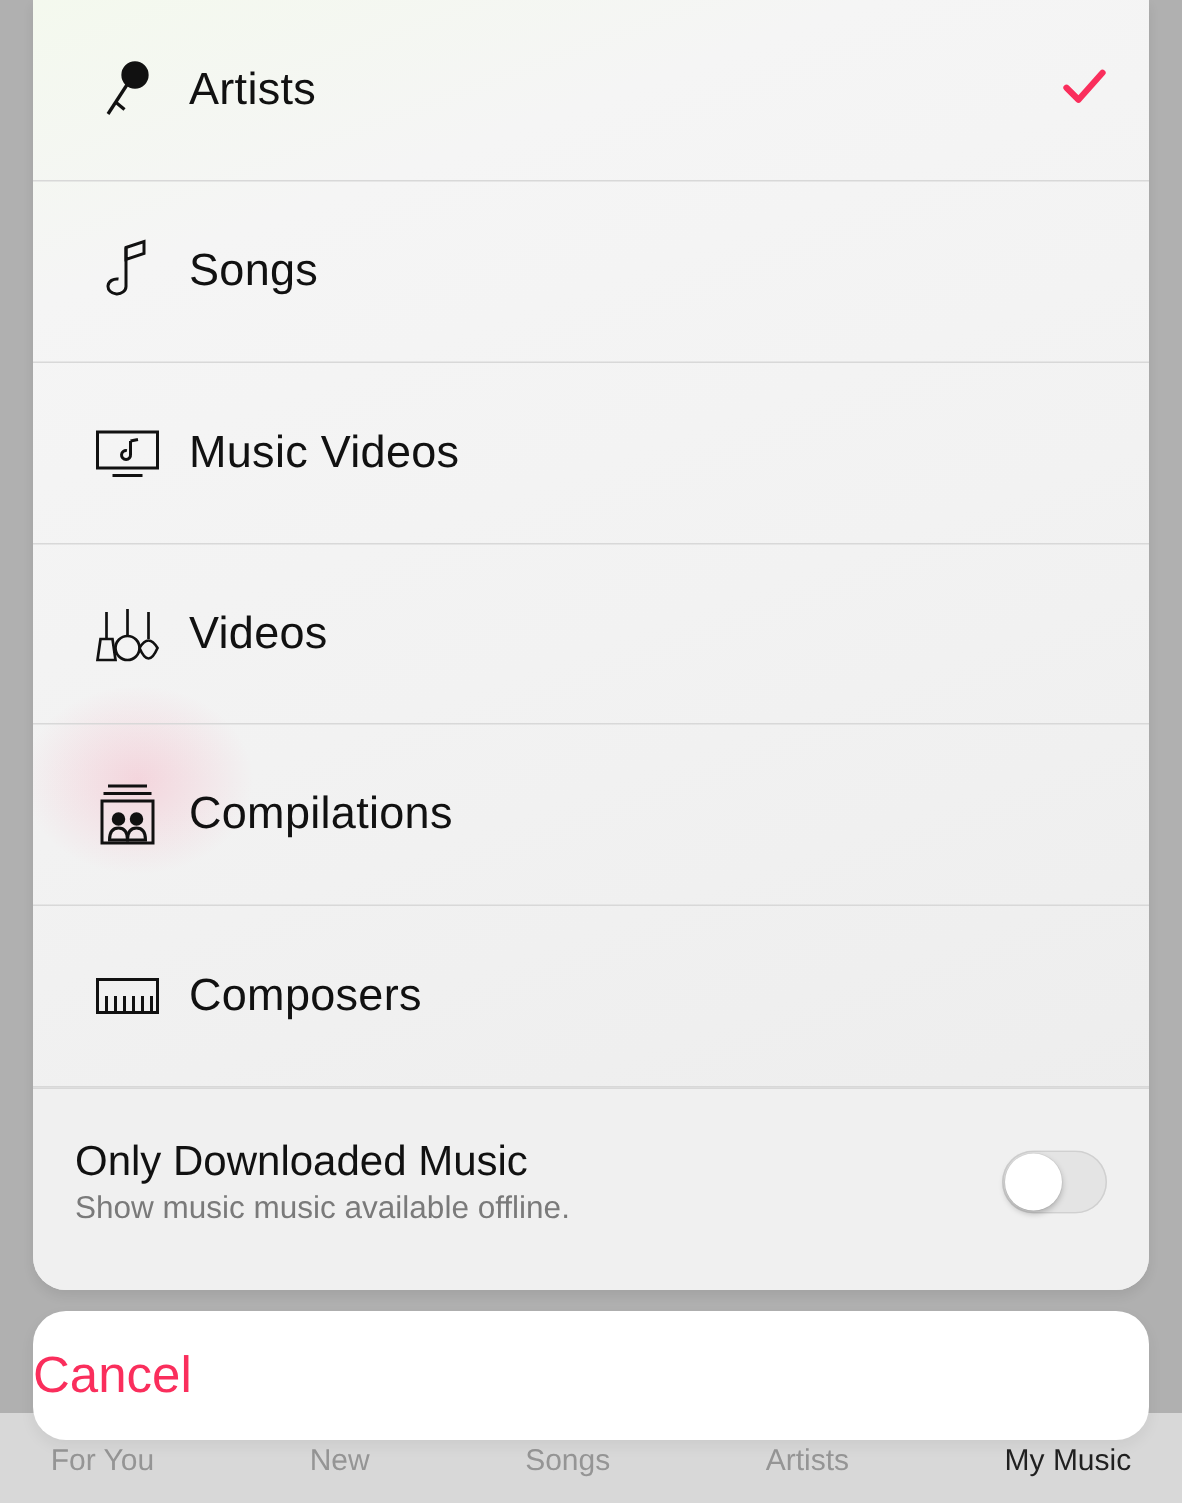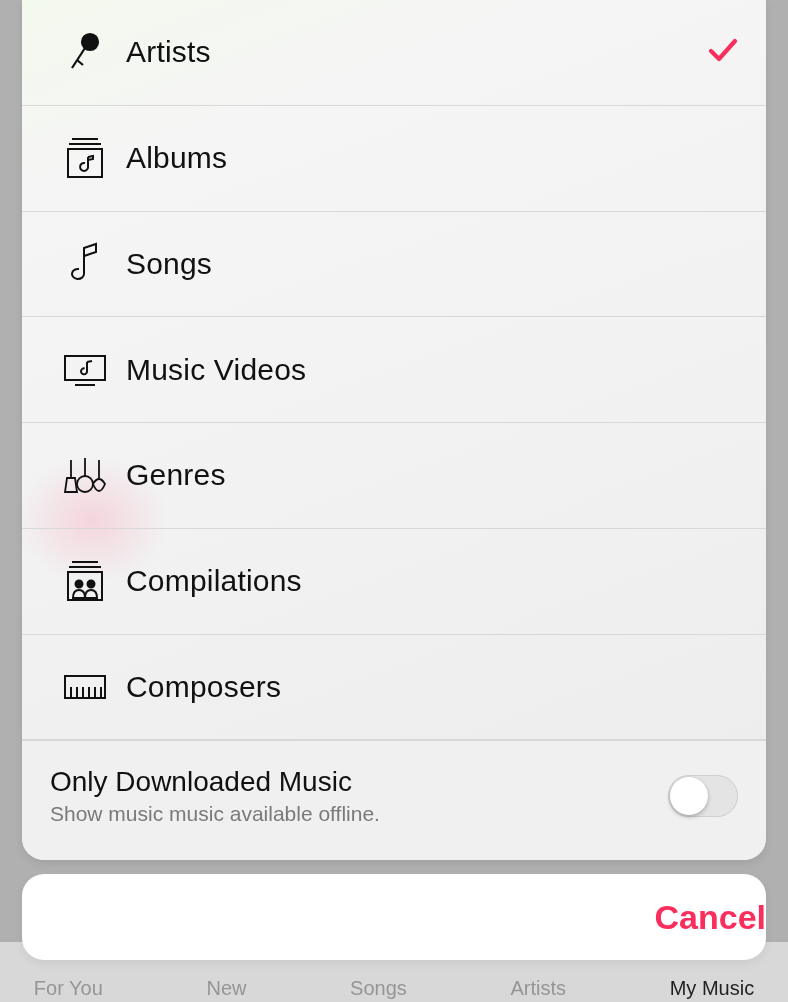--- a/index.html
+++ b/index.html
@@ -7,21 +7,21 @@
   body { background: #b0b0b0; position: relative; }
 
   
   .bg-tabs {
     position: absolute;
     bottom: 0; left: 0; right: 0;
     height: 60px;
     display: flex;
     justify-content: space-around;
     align-items: flex-end;
-    padding-bottom: 2px;
+    padding-bottom: 16px;
     font-size: 20px;
     color: #8a8a8a;
     background: #d8d8d8;
     gap: 36px;
   }
   .bg-tabs .tab { opacity: 0.85; }
   .bg-tabs .tab.accent { color: #000000; }
 
   .bg-nowplaying {
     position: absolute;
@@ -133,23 +133,23 @@
   
   .cancel {
     position: absolute;
     left: 22px; right: 22px;
     top: 874px;
     height: 86px;
     background: #fff;
     border-radius: 22px;
     display: flex;
     align-items: center;
-    justify-content: flex-end;
+    justify-content: flex-start;
     font-size: 34px;
-    font-weight: 700;
+    font-weight: 400;
     color: #fa2e5c;
     box-shadow: 0 4px 10px rgba(0,0,0,.06);
   }
 </style>
 </head>
 <body>
 
 <div class="bg-nowplaying">
   <div class="bg-play"></div>
   <span>Amarantine</span>
@@ -174,32 +174,20 @@
       </svg>
     </span>
     <span class="label">Artists</span>
     <span class="check">
       <svg width="30" height="26" viewBox="0 0 30 26" stroke="#fa2e5c" fill="none" stroke-width="4.2" stroke-linecap="round" stroke-linejoin="round">
         <polyline points="3,14 11,22 27,4"></polyline>
       </svg>
     </span>
   </div>
 
-  <div class="row">
-    <span class="icon-box">
-      <svg width="38" height="42" viewBox="0 0 38 42" stroke="#111" fill="none" stroke-width="2">
-        <line x1="6" y1="2" x2="32" y2="2"></line>
-        <line x1="3" y1="7" x2="35" y2="7"></line>
-        <rect x="2" y="12" width="34" height="28"></rect>
-        <path d="M22 20 v9 a4 4 0 1 1 -3 -3"></path>
-        <path d="M22 20 l5 -1 v3 l-5 1"></path>
-      </svg>
-    </span>
-    <span class="label">Albums</span>
-  </div>
 
   <div class="row">
     <span class="icon-box">
       <svg width="30" height="44" viewBox="0 0 30 44" stroke="#111" fill="none" stroke-width="2">
         <path d="M14 6 v26 a6 5 0 1 1 -5 -5"></path>
         <path d="M14 6 l12 -4 v8 l-12 4 z"></path>
       </svg>
     </span>
     <span class="label">Songs</span>
   </div>
@@ -220,21 +208,21 @@
     <span class="icon-box">
       <svg width="44" height="42" viewBox="0 0 44 42" stroke="#111" fill="none" stroke-width="1.8">
         <line x1="8" y1="6" x2="8" y2="24"></line>
         <polygon points="4,24 12,24 14,38 2,38"></polygon>
         <line x1="22" y1="4" x2="22" y2="22"></line>
         <circle cx="22" cy="30" r="8"></circle>
         <line x1="36" y1="6" x2="36" y2="24"></line>
         <path d="M30 30 q6 -10 12 0 q-6 14 -12 0"></path>
       </svg>
     </span>
-    <span class="label">Genres</span>
+    <span class="label">Videos</span>
   </div>
 
   <div class="row">
     <span class="icon-box">
       <svg width="38" height="42" viewBox="0 0 38 42" stroke="#111" fill="none" stroke-width="2">
         <line x1="6" y1="2" x2="32" y2="2"></line>
         <line x1="3" y1="7" x2="35" y2="7"></line>
         <rect x="2" y="12" width="34" height="28"></rect>
         <circle cx="13" cy="24" r="3.5" fill="#111"></circle>
         <path d="M13 30 q-6 0 -6 8 h12 q0 -8 -6 -8"></path>

